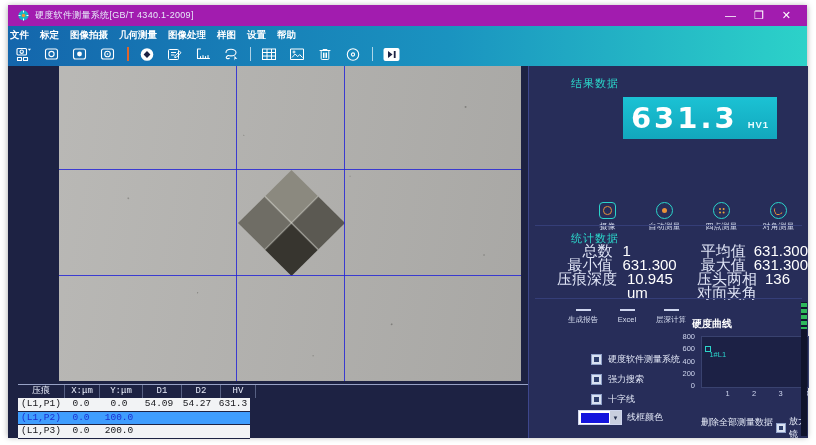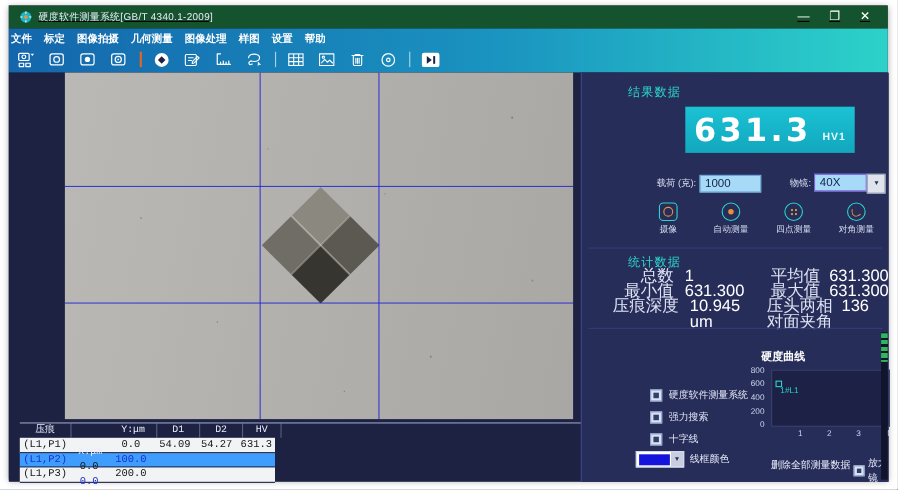--- a/index.html
+++ b/index.html
@@ -2,21 +2,21 @@
 <html><head>
 <meta charset="utf-8">
 <style>
   html,body{margin:0;padding:0;background:#fff;}
   .stage{position:relative;width:816px;height:445px;background:#ffffff;overflow:hidden;
          font-family:"Liberation Sans",sans-serif;}
   .window{position:absolute;left:8px;top:5px;width:799px;height:431px;background:#1d2243;
           box-shadow:0 1px 6px rgba(0,0,0,.35);}
 
   
-  .titlebar{height:21px;background:#14532d;display:flex;align-items:center;padding:0 10px;gap:6px;text-decoration:underline;}
+  .titlebar{height:21px;background:#a21caf;display:flex;align-items:center;padding:0 10px;gap:6px;}
   .title-text{color:#e8ecfa;font-size:9px;flex:1;letter-spacing:.3px;}
   .win-controls{display:flex;gap:18px;color:#fff;font-size:11px;align-items:center;padding-right:6px;}
   .win-controls span{cursor:default;line-height:1;}
 
   
   .chrome{background:linear-gradient(90deg,#1466ac 0%,#1a93c0 55%,#2cd2c9 100%);}
   .menubar{height:18px;display:flex;align-items:center;gap:11px;padding-left:2px;}
   .menu-item{color:#fff;font-size:9.5px;font-weight:bold;}
   .toolbar{height:20px;display:flex;align-items:center;gap:9px;padding:0 0 2px 7px;}
   .toolbtn{display:flex;align-items:center;justify-content:center;width:19px;height:16px;}
@@ -49,21 +49,21 @@
     background:conic-gradient(from 45deg,#5b5952 0 90deg,#37352f 90deg 180deg,#6f6d65 180deg 270deg,#8b897f 270deg 360deg);}
   .indent::after{content:"";position:absolute;inset:0;
     background:linear-gradient(45deg,transparent 49.2%,rgba(225,225,218,.45) 49.7% 50.3%,transparent 50.8%),
                linear-gradient(-45deg,transparent 49.2%,rgba(225,225,218,.35) 49.7% 50.3%,transparent 50.8%);}
 
   
   .mtable{position:absolute;left:10px;top:318px;width:516px;font-family:"Liberation Mono",monospace;}
   .thead{display:flex;height:13px;line-height:13px;border-top:1px solid #98a2c6;color:#e8ecfa;font-size:9px;}
   .th{text-align:center;border-right:1px solid rgba(160,172,210,.45);}
   .th.fill{flex:1;border-right:none;}
-  .c0{width:46px;} .c1{width:34px;margin-top:20px;} .c2{width:42px;} .c3{width:38px;} .c4{width:38px;} .c5{width:34px;}
+  .c0{width:46px;} .c1{width:34px;} .c2{width:42px;} .c3{width:38px;} .c4{width:38px;} .c5{width:34px;}
   .trow{display:flex;height:12.5px;line-height:12.5px;font-size:9.5px;background:#f2f3f5;color:#15151a;
         width:232px;border-bottom:1px solid #1d2243;}
   .trow span{text-align:center;}
   .trow.selected{background:#3f9dfe;color:#1c2fd0;}
 
   
   .panel{position:absolute;left:520px;top:0;width:279px;height:372px;background:#272d59;
          border-left:1px solid #3d468c;}
   .sec-title{position:absolute;font-size:11px;color:#2bd9cc;letter-spacing:1px;}
   .t-result{left:42px;top:10px;} .t-stats{left:42px;top:165px;font-family:Liberation Mono, monospace;}
@@ -75,21 +75,21 @@
   .params{position:absolute;left:68px;top:92px;display:flex;align-items:center;font-size:8.5px;color:#d9dff2;}
   .field{width:50px;height:14px;line-height:14px;background:#a7daf7;border:1px solid #6aa6d8;
          color:#14224a;font-size:10.5px;padding-left:4px;margin-left:3px;}
   .sel{display:flex;margin-left:3px;}
   .sel-value{width:42px;height:14px;line-height:14px;background:#a7daf7;border:1px solid #7e5fe0;
          color:#14224a;font-size:10.5px;padding-left:4px;}
   .sel-btn{width:15px;height:16px;background:#dfe3ec;border:1px solid #9aa3b8;display:flex;
          align-items:center;justify-content:center;}
   .sel-btn::after{content:"▼";font-size:6px;color:#26304f;}
 
-  .measure-row{position:absolute;left:50px;top:118px;display:flex;}
+  .measure-row{position:absolute;left:50px;top:136px;display:flex;}
   .measure-btn{width:57px;text-align:center;color:#d9dff2;font-size:8px;}
   .mi{width:17px;height:17px;margin:0 auto 2px;position:relative;box-sizing:border-box;}
   .mi-camera{border:1.4px solid #2bd5cb;border-radius:4px;}
   .mi-camera::after{content:"";position:absolute;inset:3.2px;border:1.8px solid #e8913a;border-radius:50%;}
   .mi-auto{border:1.4px solid #2bd5cb;border-radius:50%;}
   .mi-auto::after{content:"";position:absolute;inset:4.6px;background:#e8913a;border-radius:50%;}
   .mi-four{border:1.4px solid #2bd5cb;border-radius:50%;}
   .mi-four::after{content:"";position:absolute;left:4.6px;top:4.6px;width:2.4px;height:2.4px;background:#e8a53a;
       border-radius:50%;box-shadow:3.6px 0 0 #e8a53a,0 3.6px 0 #e8a53a,3.6px 3.6px 0 #e8a53a;}
   .mi-diag{border:1.4px solid #2bd5cb;border-radius:50%;}
@@ -321,30 +321,20 @@
       </div>
 
       <div class="panel">
         <span class="sec-title t-result">结果数据</span>
 
         <div class="result-box">
           <span class="result-value">631.3</span>
           <span class="result-unit">HV1</span>
         </div>
 
-        <div class="params">
-          <span>载荷 (克):</span>
-          <div class="field">1000</div>
-          <span style="width:26px"></span>
-          <span>物镜:</span>
-          <div class="sel">
-            <div class="sel-value">40X</div>
-            <div class="sel-btn"></div>
-          </div>
-        </div>
 
         <div class="measure-row">
           <div class="measure-btn">
             <div class="mi mi-camera"></div>
             <span>摄像</span>
           </div>
           <div class="measure-btn">
             <div class="mi mi-auto"></div>
             <span>自动测量</span>
           </div>
@@ -377,20 +367,34 @@
           <div class="srow">
             <span class="sl1">压痕深度</span>
             <span class="sv1">10.945 um</span>
             <span class="sl2">压头两相对面夹角</span>
             <span class="sv2">136</span>
           </div>
         </div>
 
         <div class="pdiv d2"></div>
 
+        <div class="mini-tools">
+          <div class="mini-tool">
+            <div class="bar"></div>
+            <span>生成报告</span>
+          </div>
+          <div class="mini-tool">
+            <div class="bar"></div>
+            <span>Excel</span>
+          </div>
+          <div class="mini-tool">
+            <div class="bar"></div>
+            <span>层深计算</span>
+          </div>
+        </div>
 
         <div class="opt-row o1">
           <span class="cbx"></span>
           <span>硬度软件测量系统</span>
         </div>
         <div class="opt-row o2">
           <span class="cbx"></span>
           <span>强力搜索</span>
         </div>
         <div class="opt-row o3">

